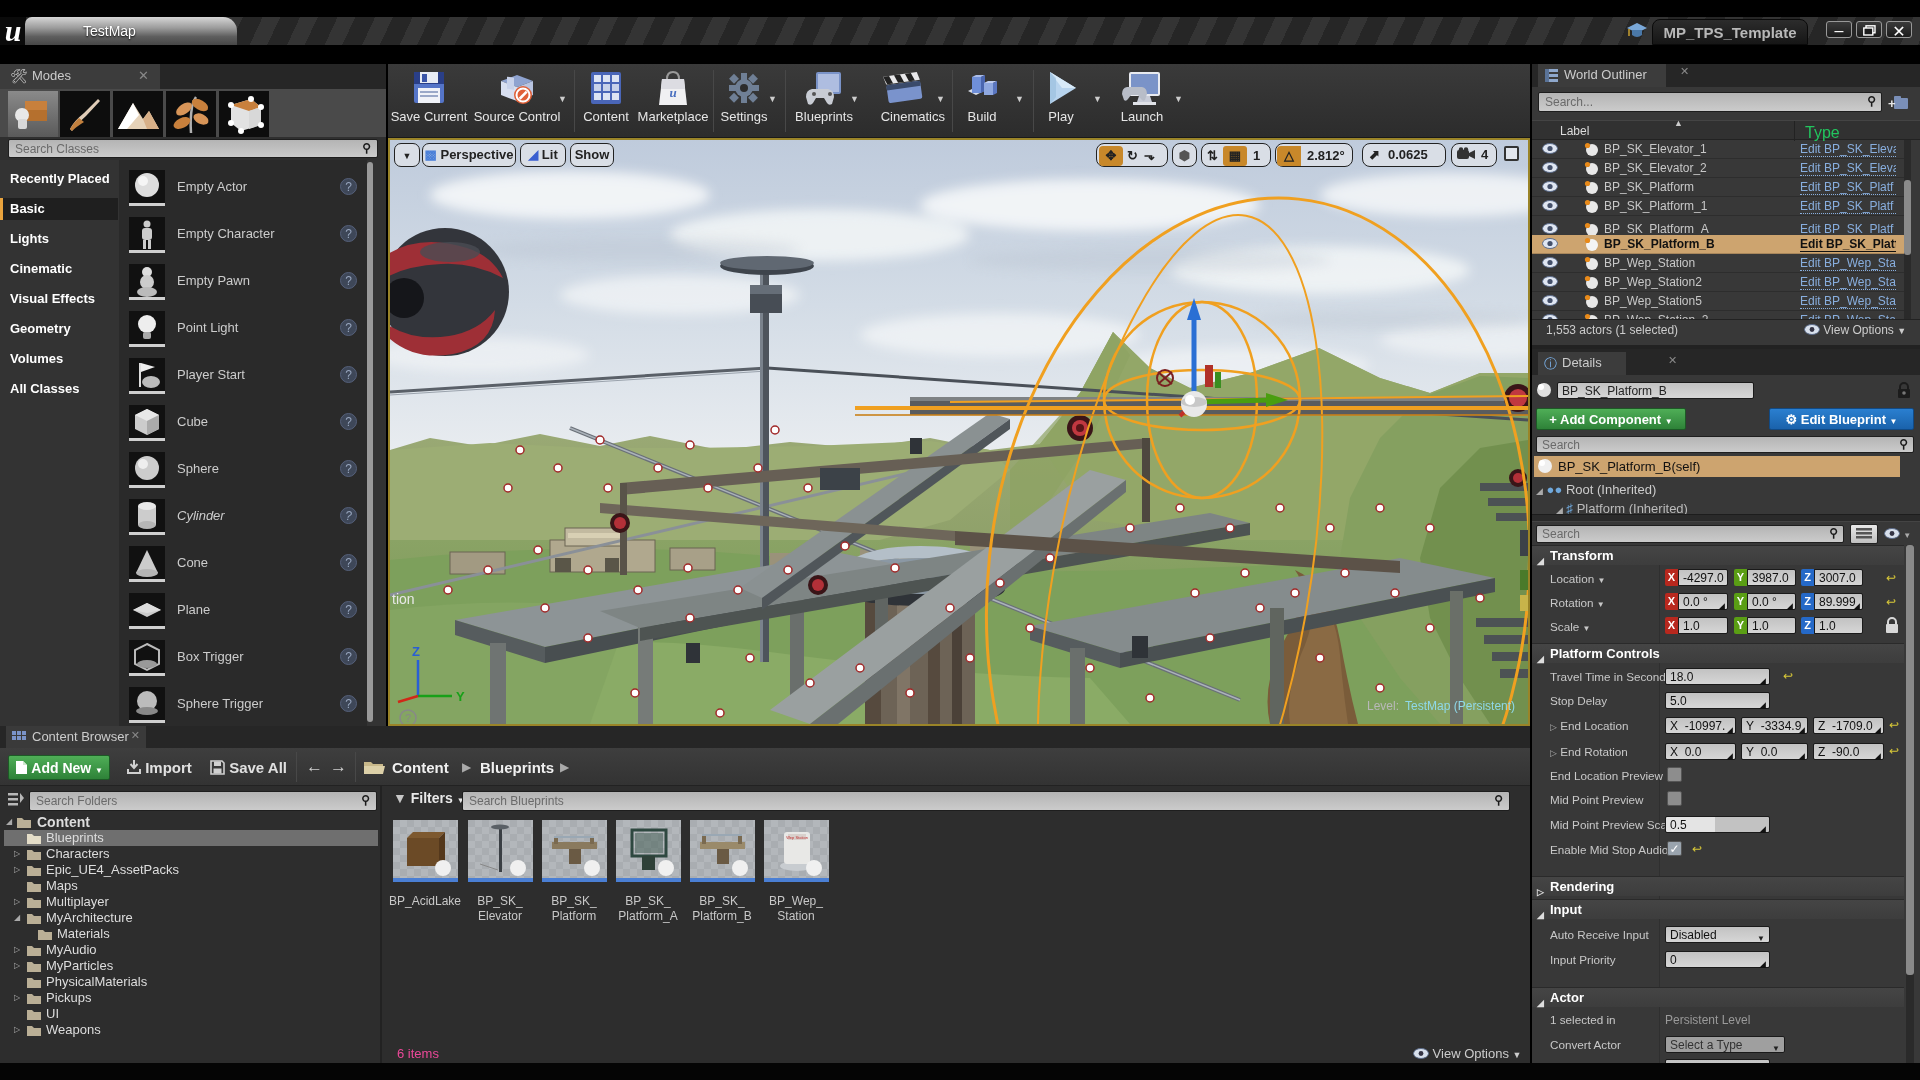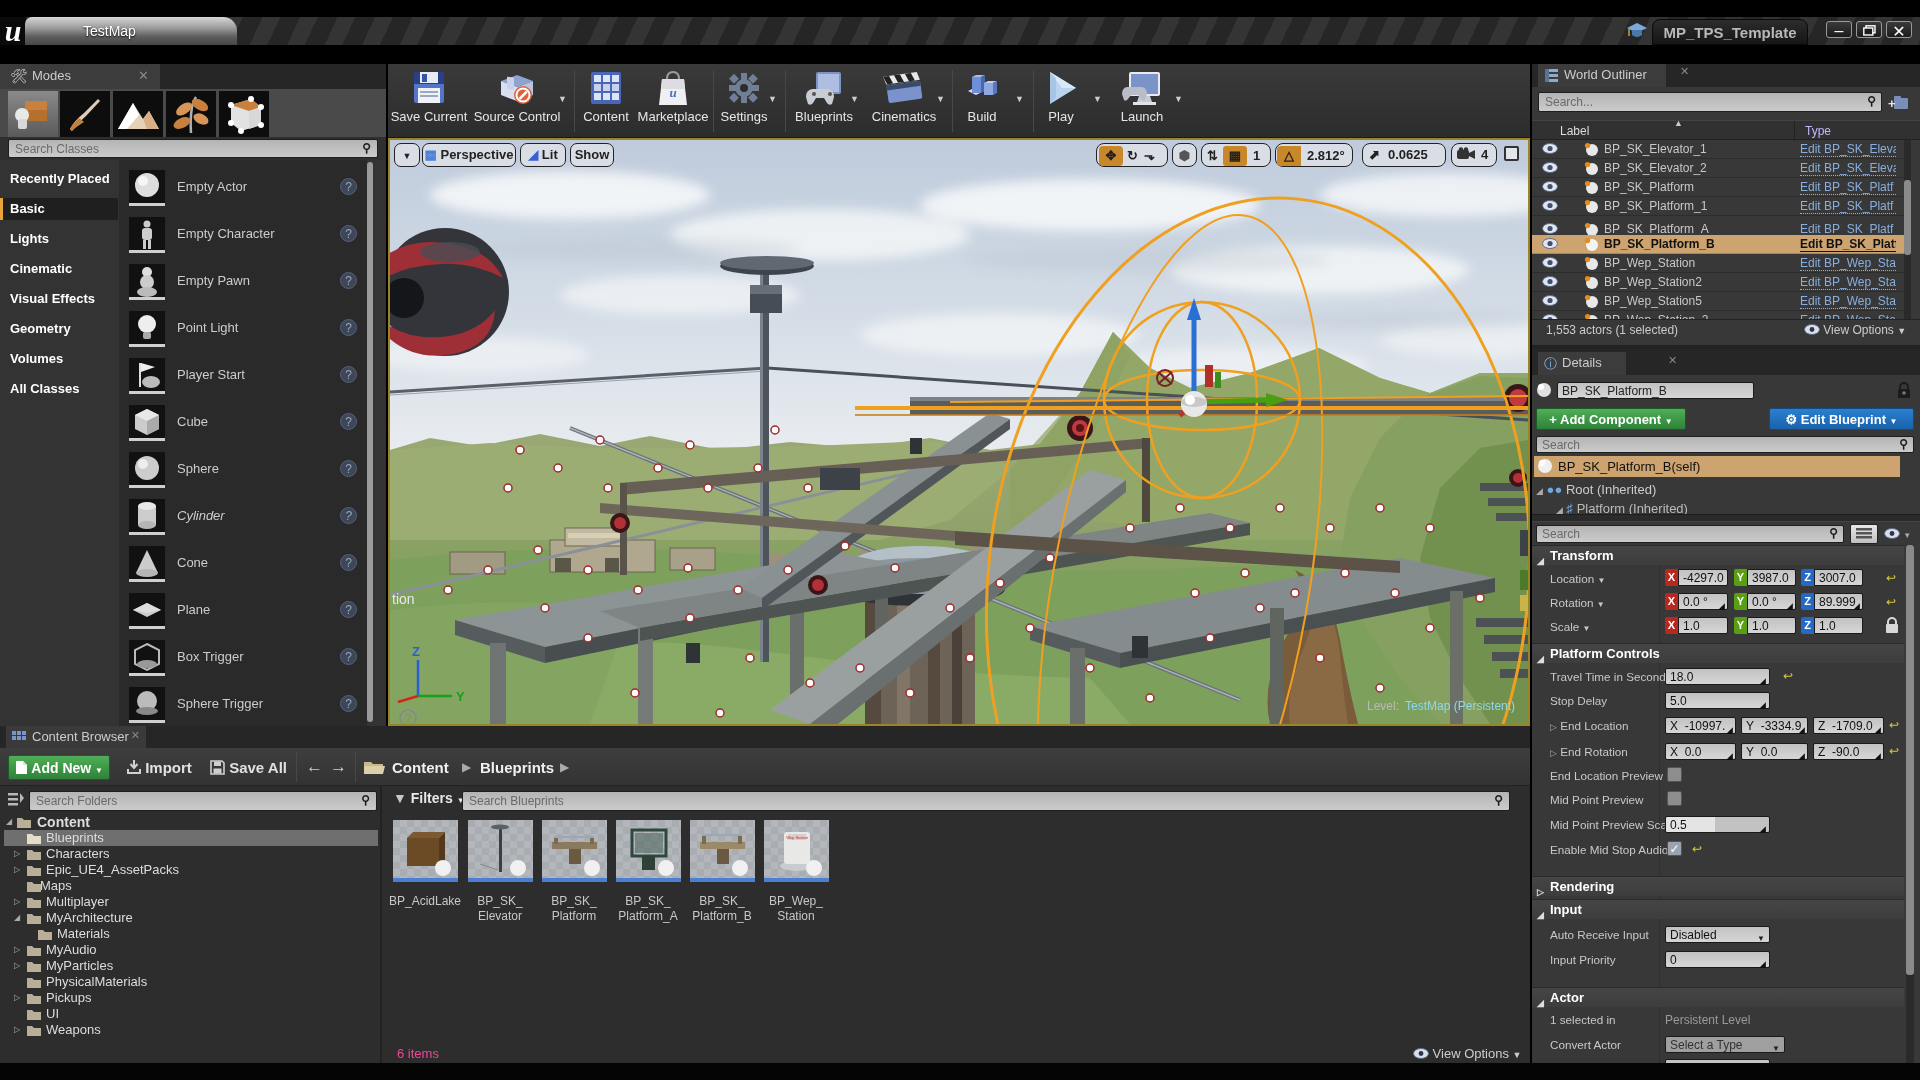--- a/index.html
+++ b/index.html
@@ -312,21 +312,21 @@
     <div class="tarrow" style="left:380px;top:30px;">▼</div>
     <div class="tsep" style="left:397px;"></div>
     <div class="tbtn" style="left:397px;width:78px;"><svg class="ic" width="40" height="38" viewBox="0 0 40 38">
           <rect x="12" y="3" width="25" height="22" rx="2" fill="#7a93c8"></rect>
           <rect x="14" y="5" width="21" height="18" fill="#aebde0"></rect>
           <path d="M8 20 q-6 1 -6 8 l2 7 q3 2 5 -1 l3 -5 l8 0 l3 5 q2 3 5 1 l2 -7 q0 -7 -6 -8 Z" fill="#c8ccd4"></path>
           <circle cx="10" cy="25" r="2" fill="#555"></circle>
           <circle cx="26" cy="25" r="2" fill="#555"></circle>
         </svg>Blueprints</div>
     <div class="tarrow" style="left:462px;top:30px;">▼</div>
-    <div class="tbtn" style="left:475px;width:82px;"><svg class="ic" width="44" height="38" viewBox="0 0 44 38">
+    <div class="tbtn" style="left:475px;width:82px;text-align:right;"><svg class="ic" width="44" height="38" viewBox="0 0 44 38">
           <g transform="rotate(-8 22 20)">
             <rect x="5" y="14" width="34" height="18" rx="2" fill="#7a93cc"></rect>
             <rect x="5" y="14" width="34" height="5" fill="#3a4a6a"></rect>
             <polygon points="5,13 39,13 37,5 3,5" fill="#e8e8ea"></polygon>
             <polygon points="6,13 12,13 9,5 3,5" fill="#222"></polygon>
             <polygon points="17,13 23,13 20,5 14,5" fill="#222"></polygon>
             <polygon points="28,13 34,13 31,5 25,5" fill="#222"></polygon>
           </g>
         </svg>Cinematics</div>
     <div class="tarrow" style="left:548px;top:30px;">▼</div>
@@ -654,21 +654,21 @@
     <div style="position:absolute;top:1px;left:148px;color:#888;font-size:11px;">✕</div>
     <div class="searchbox" style="position:absolute;top:28px;left:6px;width:344px;height:20px;padding:2px 6px;">Search...<span class="mag" style="right:5px;top:1px;">⚲</span></div>
     <svg style="position:absolute;top:30px;left:356px;" width="22" height="18">
         <rect x="6" y="4" width="14" height="11" rx="1" fill="#7a8fb8"></rect>
         <rect x="6" y="2" width="7" height="4" rx="1" fill="#7a8fb8"></rect>
         <text x="0" y="14" fill="#e8e8e8" font-size="13" font-weight="bold">+</text>
       </svg>
     <div style="position:absolute;top:56px;left:0px;width:388px;height:20px;background:#313131;border-top:1px solid #444;border-bottom:1px solid #222;">
       <span style="position:absolute;left:28px;top:3px;font-size:12px;color:#ddd;">Label</span>
       <span style="position:absolute;left:142px;top:-3px;font-size:9px;color:#ccc;">▲</span>
-      <span style="position:absolute;left:273px;top:3px;font-size:12px;color:#c4b5fd;">Type</span>
+      <span style="position:absolute;left:273px;top:3px;font-size:16px;color:#22c55e;">Type</span>
       <div style="position:absolute;left:262px;top:0;width:1px;height:20px;background:#222;"></div>
     </div>
     <div id="outrows" style="position:absolute;top:76px;left:0;width:388px;height:179px;overflow:hidden;">
       <div class="wrow" style="top:0;">
           <svg class="eye">
             <ellipse cx="8" cy="5.5" rx="7.5" ry="5" fill="#dfe6f2" stroke="#5a6a88"></ellipse>
             <circle cx="8" cy="5.5" r="2.6" fill="#44506a"></circle>
           </svg>
           <svg class="sph" width="15" height="15">
             <circle cx="8" cy="8" r="6" fill="#e8e8e8"></circle>
@@ -989,21 +989,21 @@
           <span class="farr" style="left:14px;">▷</span>
           <svg class="fico" style="left:26px;">
             <path d="M1 3 h5 l2 2 h7 v8 h-14 Z" fill="#baaf96"></path>
           </svg>
           <span class="ftxt" style="left:46px;">Epic_UE4_AssetPacks</span>
         </div>
       <div class="frow" style="top:64px;">
           <svg class="fico" style="left:26px;">
             <path d="M1 3 h5 l2 2 h7 v8 h-14 Z" fill="#baaf96"></path>
           </svg>
-          <span class="ftxt" style="left:40px;">Maps</span>
+          <span class="ftxt" style="left:46px;">Maps</span>
         </div>
       <div class="frow" style="top:80px;">
           <span class="farr" style="left:14px;">▷</span>
           <svg class="fico" style="left:26px;">
             <path d="M1 3 h5 l2 2 h7 v8 h-14 Z" fill="#baaf96"></path>
           </svg>
           <span class="ftxt" style="left:46px;">Multiplayer</span>
         </div>
       <div class="frow" style="top:96px;">
           <span class="farr" style="left:14px;">◢</span>

